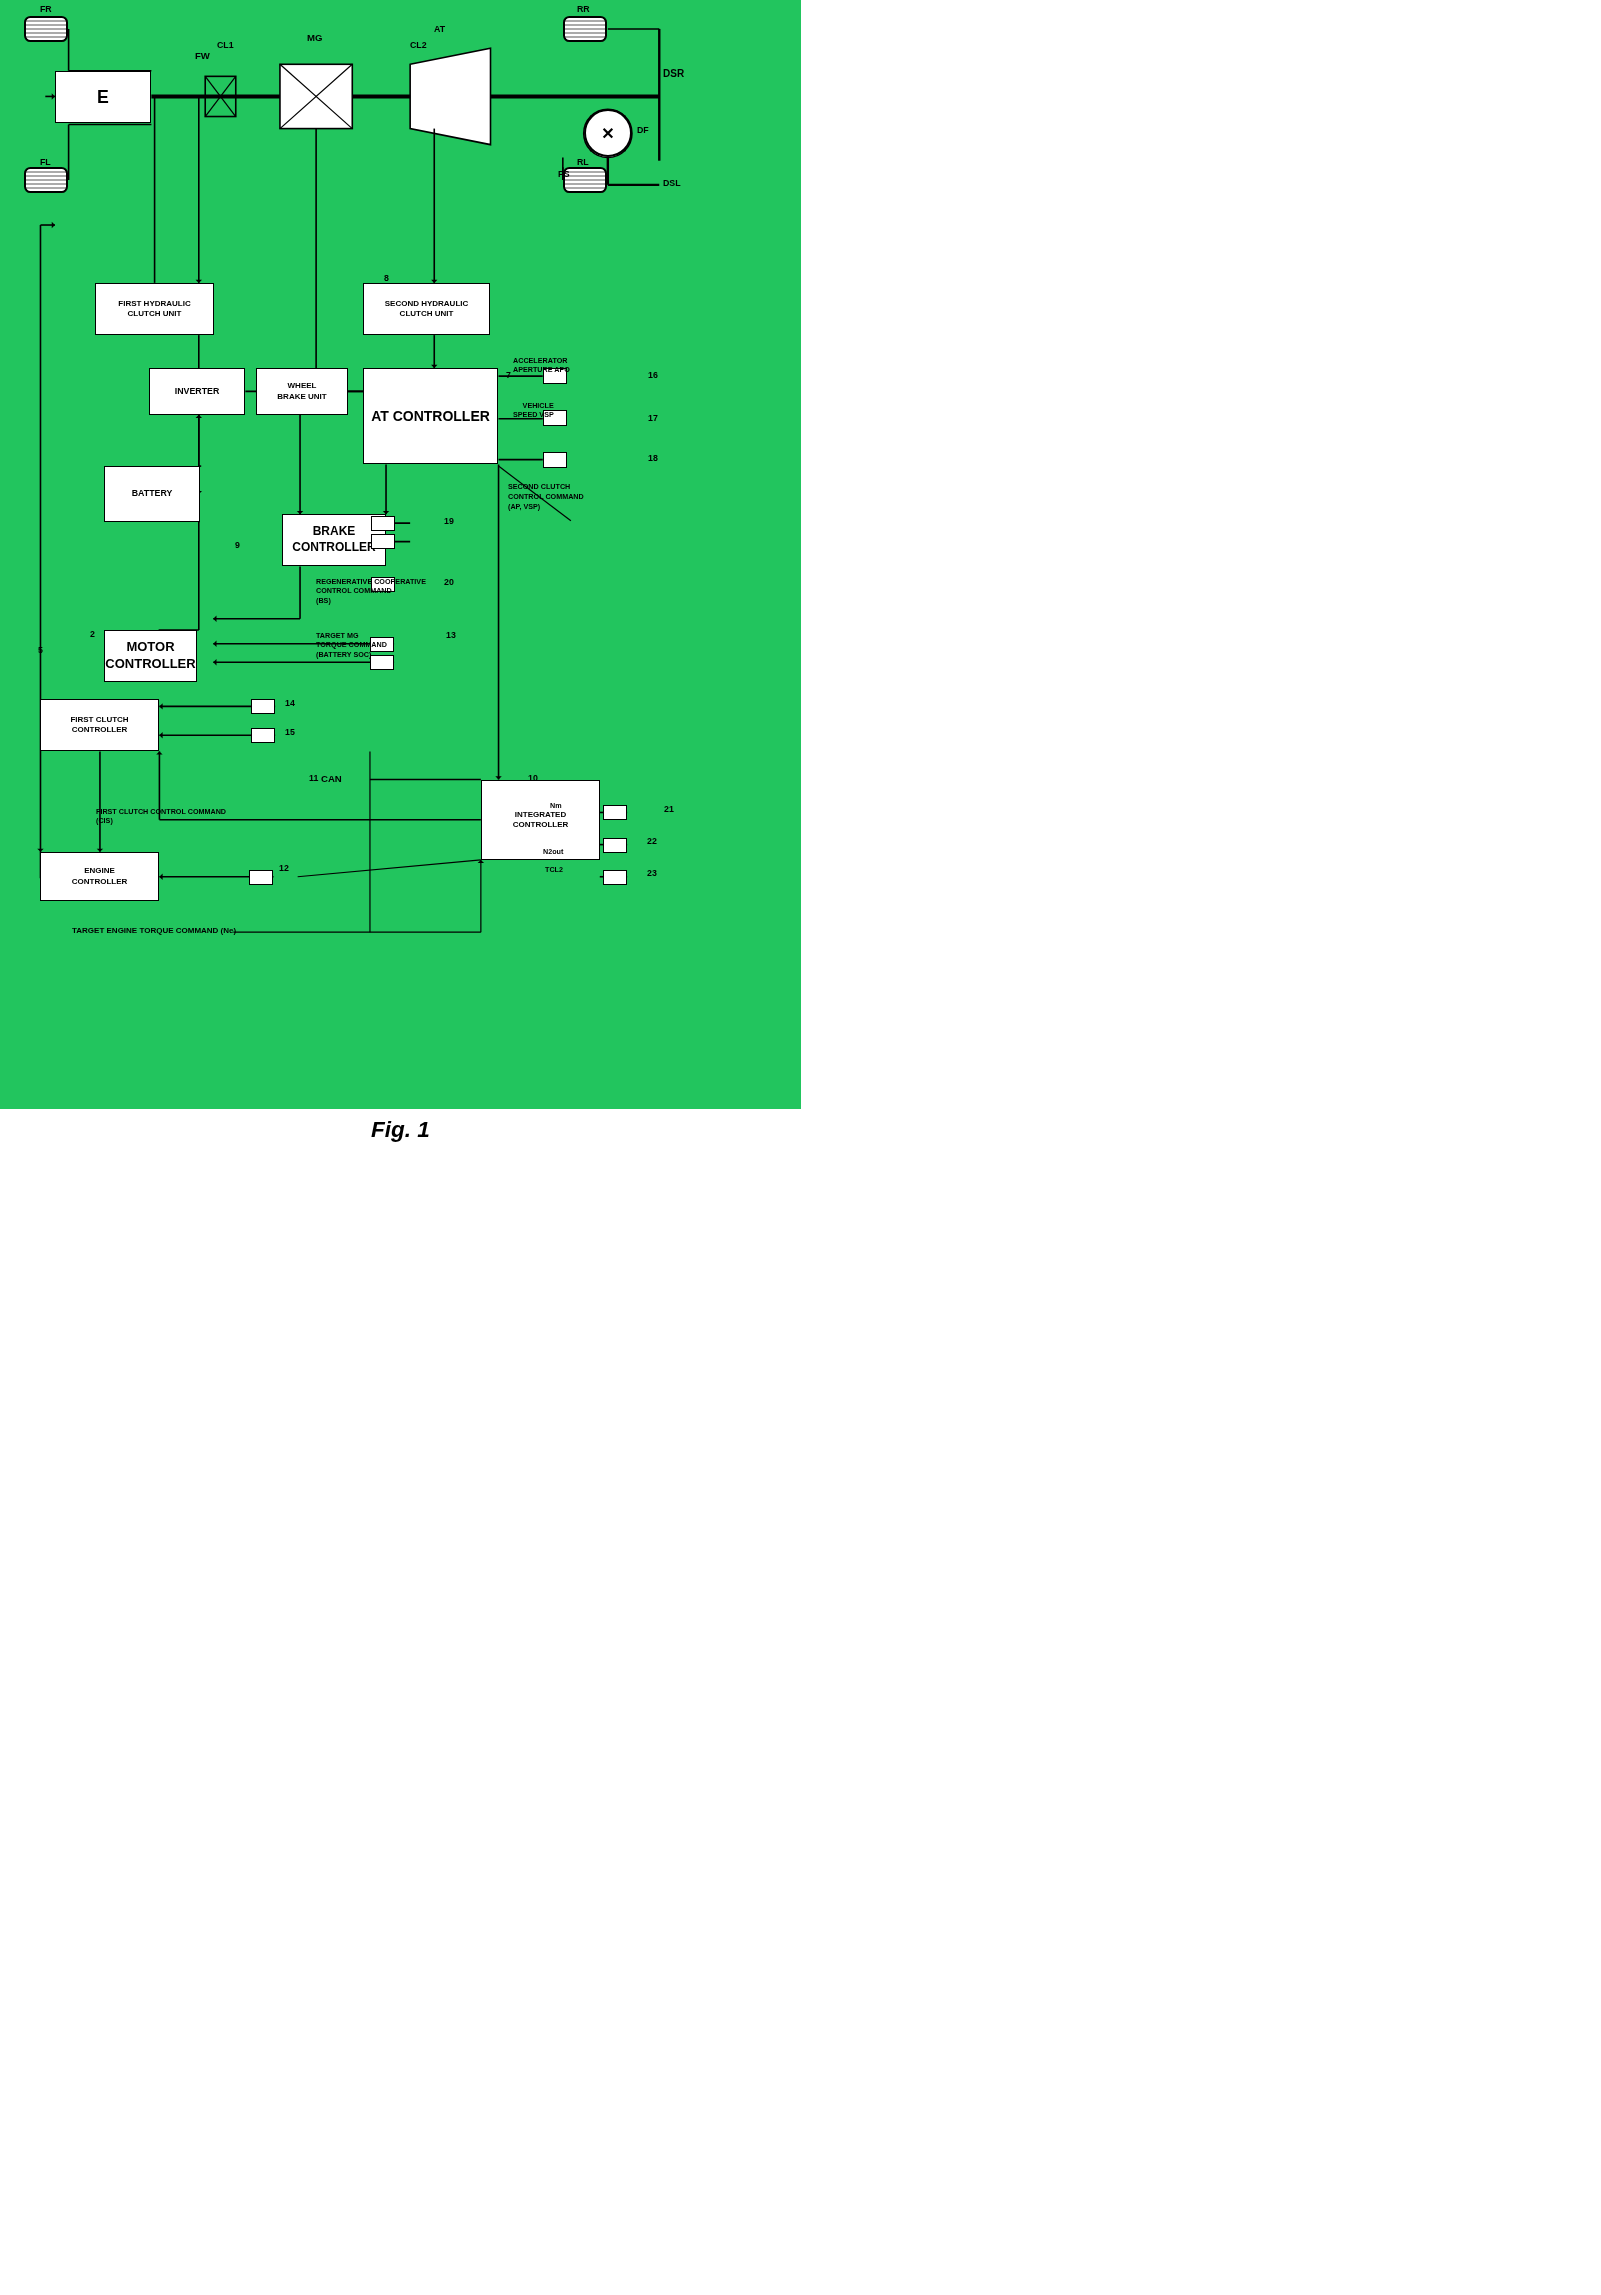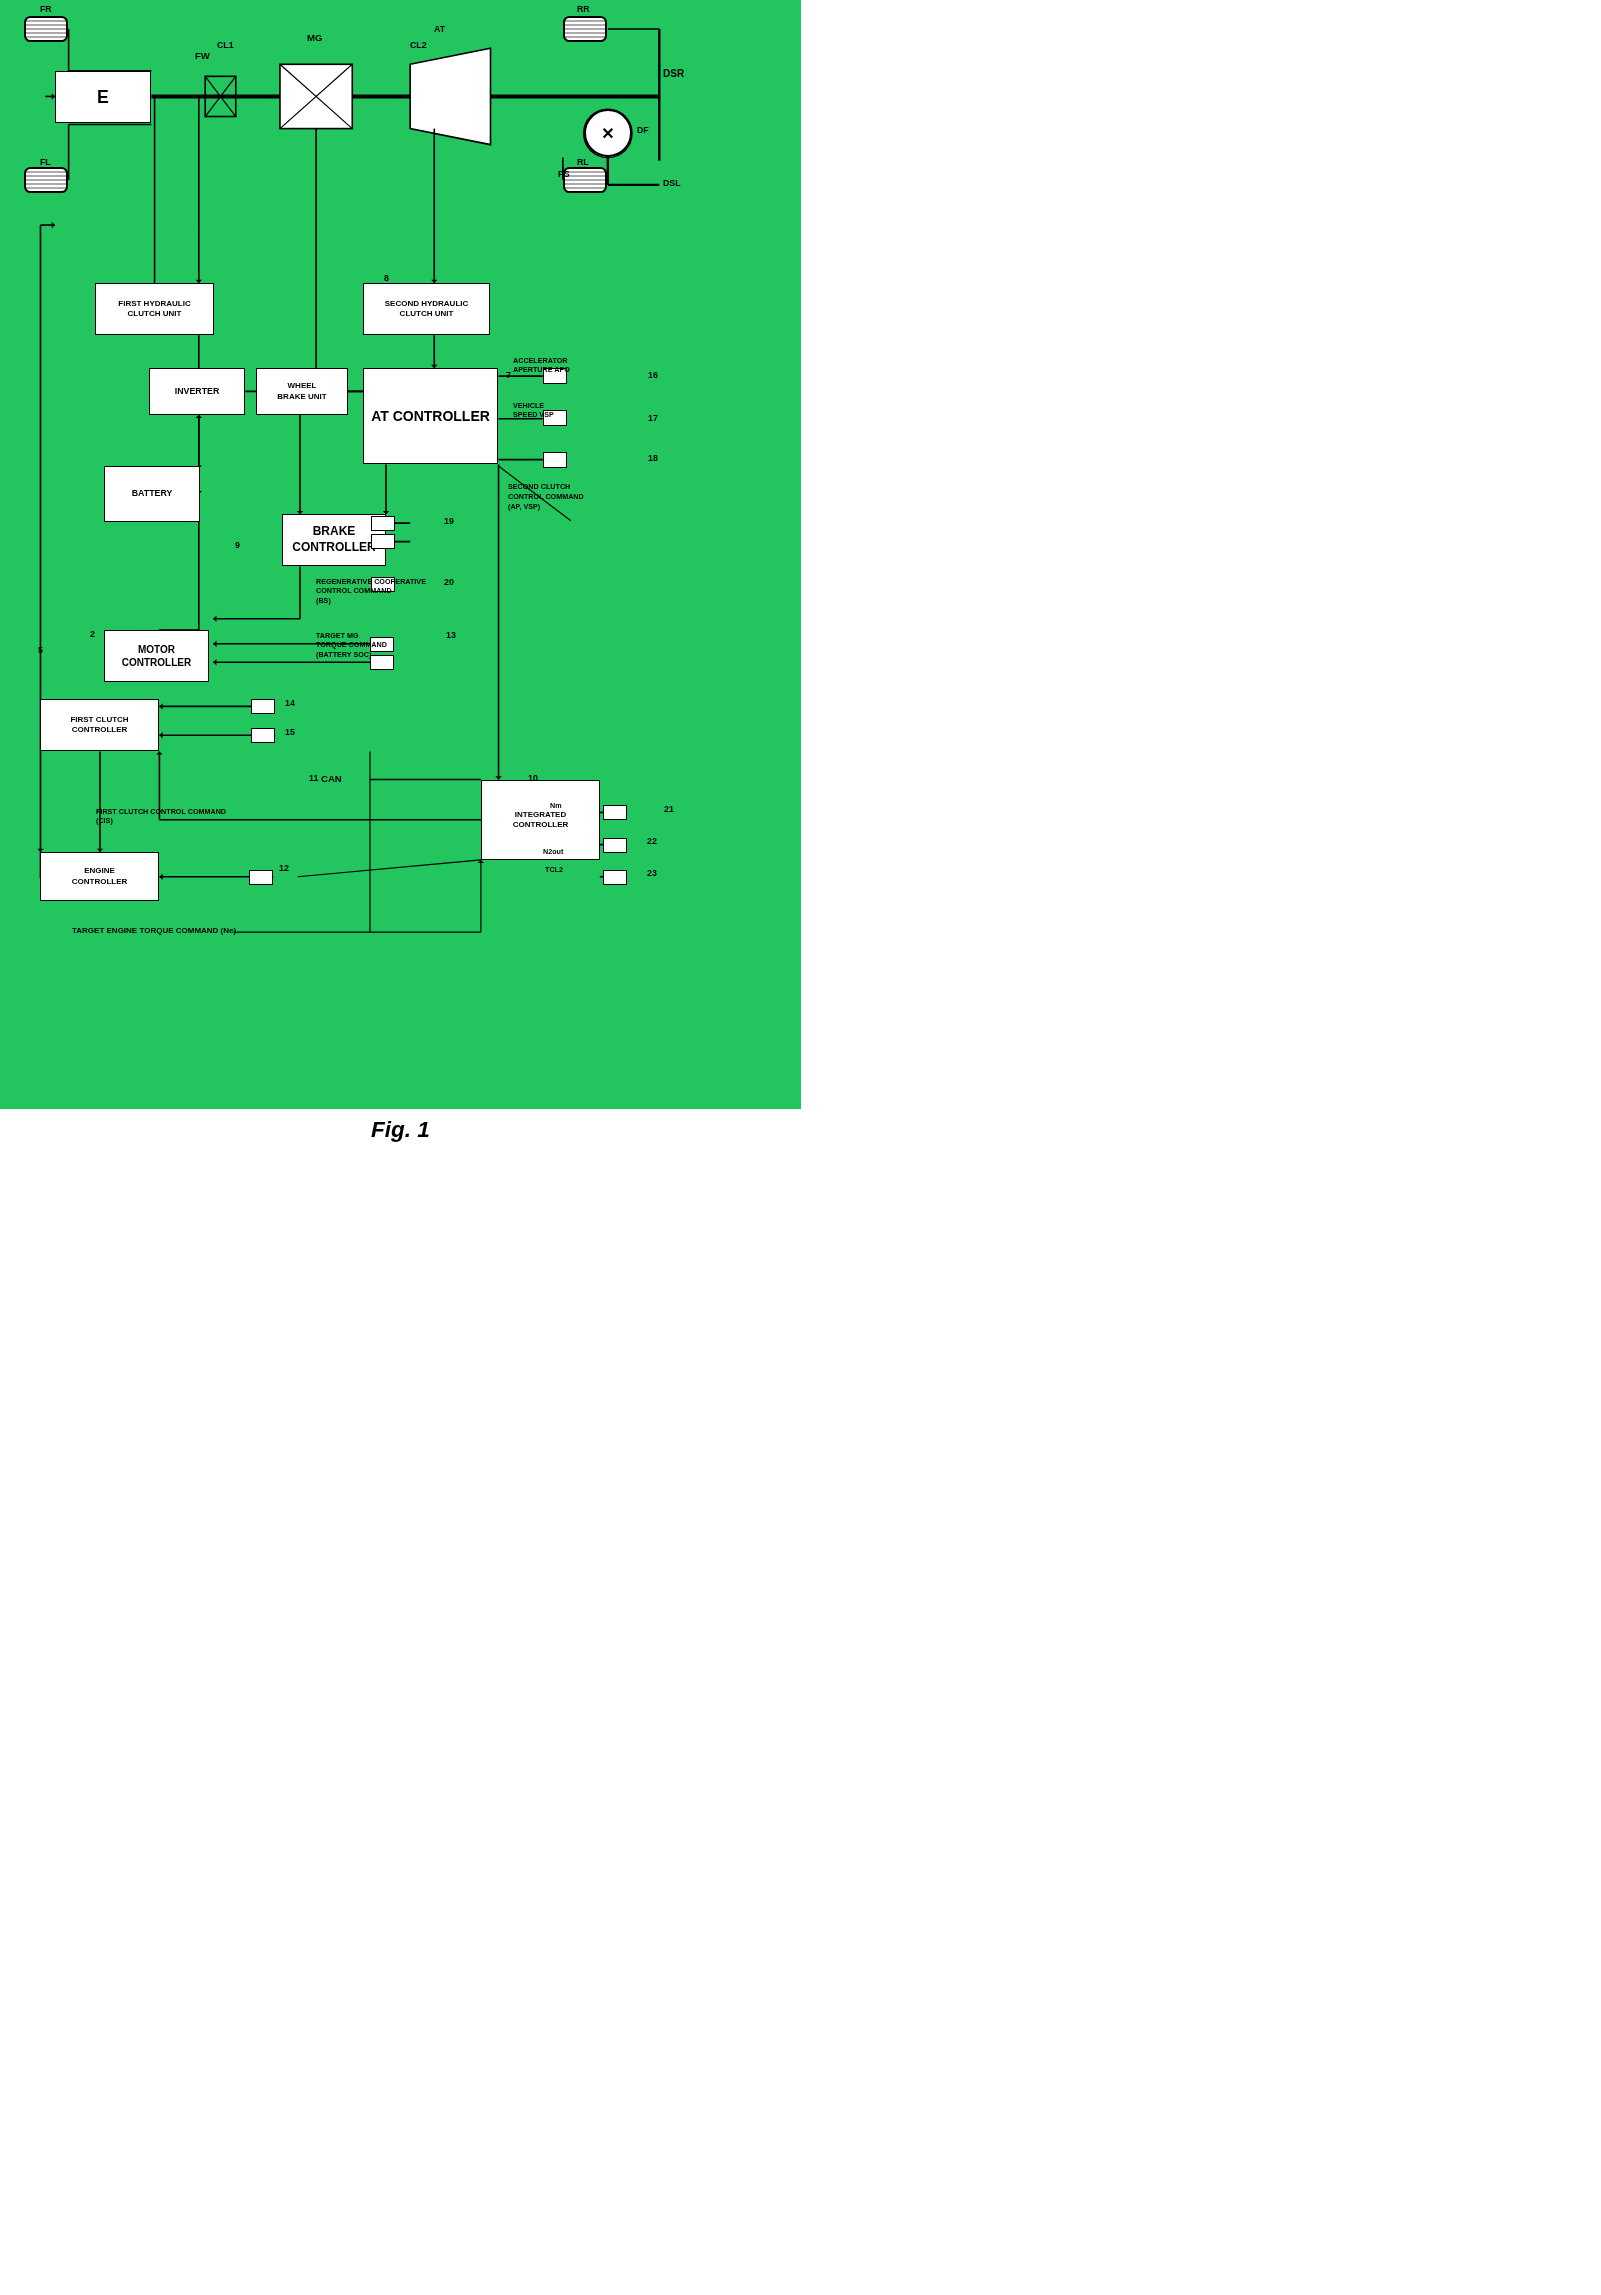--- a/index.html
+++ b/index.html
@@ -282,21 +282,21 @@
   <div class="box" style="left:149px;top:368px;width:96px;height:47px;font-size:8.8px;">INVERTER</div>
 
   <div class="box" style="left:256px;top:368px;width:92px;height:47px;font-size:8px;">WHEEL<br>BRAKE UNIT</div>
 
   <div class="box" style="left:363px;top:368px;width:135px;height:96px;font-size:14px;">AT CONTROLLER</div>
 
   <div class="box" style="left:104px;top:466px;width:96px;height:56px;font-size:8.8px;">BATTERY</div>
 
   <div class="box" style="left:282px;top:514px;width:104px;height:52px;font-size:12px;">BRAKE<br>CONTROLLER</div>
 
-  <div class="box" style="left:104px;top:630px;width:105px;height:52px;font-size:10px;">MOTOR<br>CONTROLLER</div>
+  <div class="box" style="left:104px;top:630px;width:93px;height:52px;font-size:13px;">MOTOR<br>CONTROLLER</div>
 
   <div class="box" style="left:40px;top:699px;width:119px;height:52px;font-size:8px;">FIRST CLUTCH<br>CONTROLLER</div>
 
   <div class="box" style="left:481px;top:780px;width:119px;height:80px;font-size:8px;">INTEGRATED<br>CONTROLLER</div>
 
   <div class="box" style="left:40px;top:852px;width:119px;height:49px;font-size:8px;">ENGINE<br>CONTROLLER</div>
 
   <div style="position:absolute;left:543px;top:368px;width:24px;height:16px;border:1.2px solid #000;background:#fff;"></div>
   <div style="position:absolute;left:543px;top:410px;width:24px;height:16px;border:1.2px solid #000;background:#fff;"></div>
   <div style="position:absolute;left:543px;top:452px;width:24px;height:16px;border:1.2px solid #000;background:#fff;"></div>
@@ -316,21 +316,21 @@
 
   <div style="position:absolute;left:603px;top:805px;width:24px;height:14.5px;border:1.2px solid #000;background:#fff;"></div>
   <div style="position:absolute;left:603px;top:838px;width:24px;height:14.5px;border:1.2px solid #000;background:#fff;"></div>
   <div style="position:absolute;left:603px;top:870px;width:24px;height:14.5px;border:1.2px solid #000;background:#fff;"></div>
 
   <div class="label" style="left:550px;top:802px;font-size:7.2px;">Nm</div>
   <div class="label" style="left:543px;top:834px;font-size:7.2px;margin-top:14px;">N2out</div>
   <div class="label" style="left:545px;top:866px;font-size:7.2px;">TCL2</div>
 
   <div class="label" style="left:513px;top:357px;font-size:7.2px;text-align:left;">ACCELERATOR<br>APERTURE APO</div>
-  <div class="label" style="left:513px;top:402px;font-size:7.2px;text-align:left;">VEHICLE<br>SPEED VSP</div>
+  <div class="label" style="left:513px;top:402px;font-size:7.2px;text-align:right;">VEHICLE<br>SPEED VSP</div>
 
   <div class="label" style="left:508px;top:482px;font-size:7.2px;text-align:left;line-height:1.4;">SECOND CLUTCH<br>CONTROL COMMAND<br>(AP, VSP)</div>
 
   <div class="label" style="left:316px;top:577px;font-size:7.2px;text-align:left;line-height:1.3;">REGENERATIVE COOPERATIVE<br>CONTROL COMMAND<br>(BS)</div>
 
   <div class="label" style="left:316px;top:631px;font-size:7.2px;text-align:left;line-height:1.3;">TARGET MG<br>TORQUE COMMAND<br>(BATTERY SOC)</div>
 
   <div class="label" style="left:96px;top:808px;font-size:7.2px;text-align:left;">FIRST CLUTCH CONTROL COMMAND<br>(CIS)</div>
 
   <div class="label" style="left:72px;top:926px;font-size:8px;">TARGET ENGINE TORQUE COMMAND (Ne)</div>

